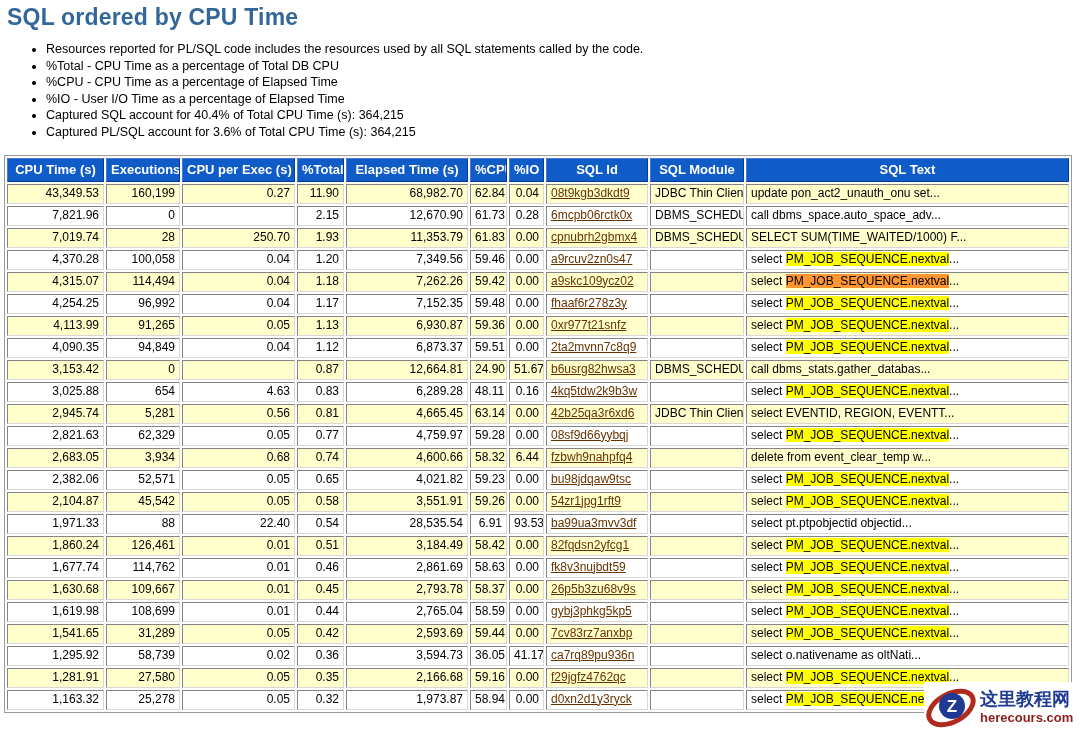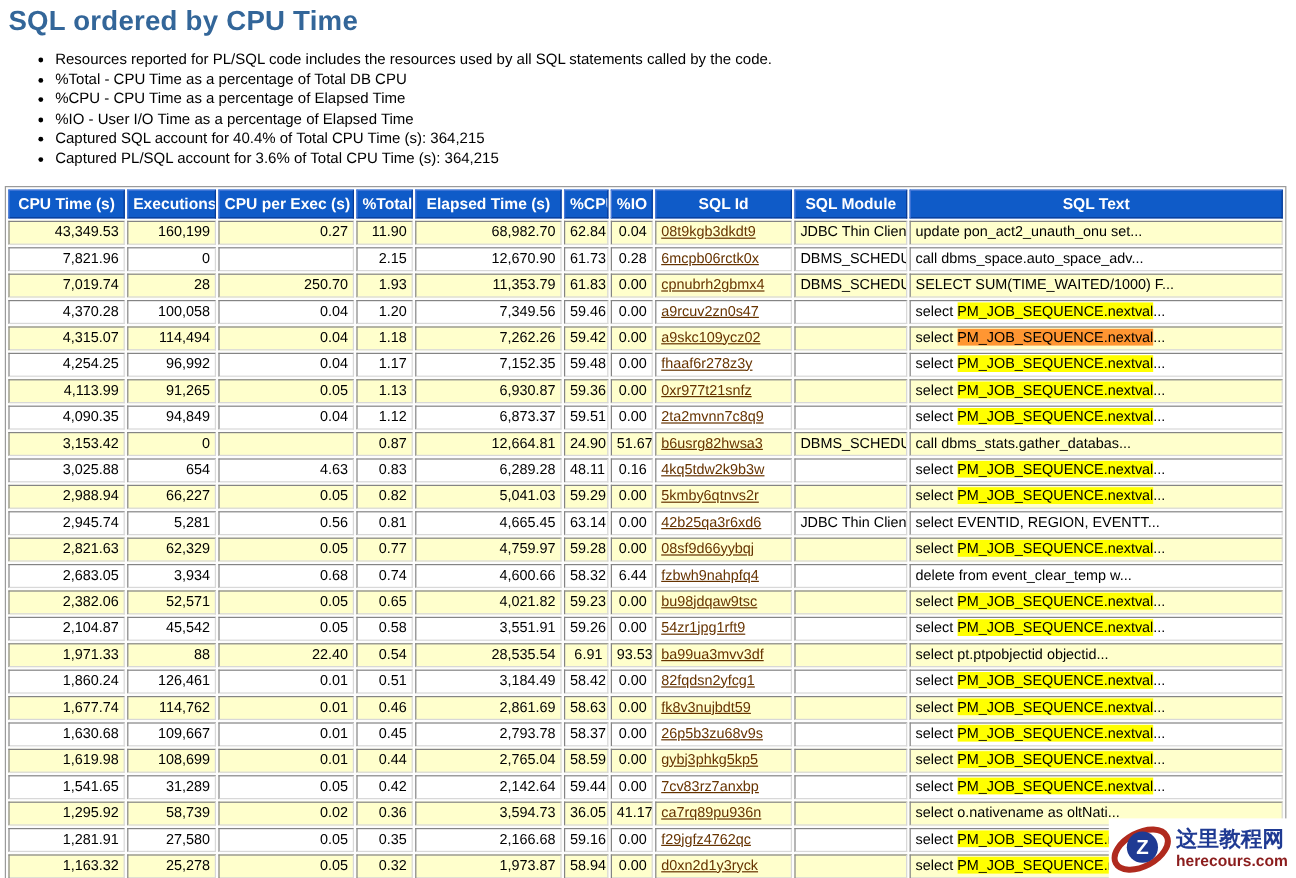--- a/index.html
+++ b/index.html
@@ -52,21 +52,21 @@
   table.awr tbody tr:nth-child(odd) td { background: var(--row-alt, #ffffcc); }
   td.right { text-align: right; }
   td.left  { text-align: left; }
   .col-cpu_time { width: 97px; margin-top: 18px; }
   .col-executions { width: 74px; }
   .col-cpu_per_exec { width: 113px; }
   .col-pct_total { width: 47px; }
   .col-elapsed { width: 122px; }
   .col-pct_cpu { width: 37px; }
   .col-pct_io { width: 35px; }
-  .col-sql_id { width: 114px; margin-top: 28px; }
+  .col-sql_id { width: 102px; margin-top: 28px; }
   .col-module { width: 94px; }
   table.awr a.sqlid {
     color: var(--link, #663300);
     text-decoration: underline;
   }
   span.mark { background: var(--find-match, #ffff00); }
   span.mark.current { background: var(--find-current, #ff9632); }
   .watermark {
     position: absolute; right: 0; bottom: 0;
     width: 156px; height: 50px;
@@ -232,32 +232,20 @@
           <td class="col-cpu_per_exec right">4.63</td>
           <td class="col-pct_total right">0.83</td>
           <td class="col-elapsed right">6,289.28</td>
           <td class="col-pct_cpu right">48.11</td>
           <td class="col-pct_io right">0.16</td>
           <td class="col-sql_id left"><a href="#" class="sqlid">4kq5tdw2k9b3w</a></td>
           <td class="col-module left"></td>
           <td class="col-sql_text left"><span>select </span><span class="mark">PM_JOB_SEQUENCE.nextval</span><span>...</span></td>
         </tr>
         <tr>
-          <td class="col-cpu_time right">2,988.94</td>
-          <td class="col-executions right">66,227</td>
-          <td class="col-cpu_per_exec right">0.05</td>
-          <td class="col-pct_total right">0.82</td>
-          <td class="col-elapsed right">5,041.03</td>
-          <td class="col-pct_cpu right">59.29</td>
-          <td class="col-pct_io right">0.00</td>
-          <td class="col-sql_id left"><a href="#" class="sqlid">5kmby6qtnvs2r</a></td>
-          <td class="col-module left"></td>
-          <td class="col-sql_text left"><span>select </span><span class="mark">PM_JOB_SEQUENCE.nextval</span><span>...</span></td>
-        </tr>
-        <tr>
           <td class="col-cpu_time right">2,945.74</td>
           <td class="col-executions right">5,281</td>
           <td class="col-cpu_per_exec right">0.56</td>
           <td class="col-pct_total right">0.81</td>
           <td class="col-elapsed right">4,665.45</td>
           <td class="col-pct_cpu right">63.14</td>
           <td class="col-pct_io right">0.00</td>
           <td class="col-sql_id left"><a href="#" class="sqlid">42b25qa3r6xd6</a></td>
           <td class="col-module left">JDBC Thin Client</td>
           <td class="col-sql_text left"><span>select EVENTID, REGION, EVENTT...</span></td>
@@ -368,21 +356,21 @@
           <td class="col-pct_io right">0.00</td>
           <td class="col-sql_id left"><a href="#" class="sqlid">gybj3phkg5kp5</a></td>
           <td class="col-module left"></td>
           <td class="col-sql_text left"><span>select </span><span class="mark">PM_JOB_SEQUENCE.nextval</span><span>...</span></td>
         </tr>
         <tr>
           <td class="col-cpu_time right">1,541.65</td>
           <td class="col-executions right">31,289</td>
           <td class="col-cpu_per_exec right">0.05</td>
           <td class="col-pct_total right">0.42</td>
-          <td class="col-elapsed right">2,142.64</td>
+          <td class="col-elapsed right">2,593.69</td>
           <td class="col-pct_cpu right">59.44</td>
           <td class="col-pct_io right">0.00</td>
           <td class="col-sql_id left"><a href="#" class="sqlid">7cv83rz7anxbp</a></td>
           <td class="col-module left"></td>
           <td class="col-sql_text left"><span>select </span><span class="mark">PM_JOB_SEQUENCE.nextval</span><span>...</span></td>
         </tr>
         <tr>
           <td class="col-cpu_time right">1,295.92</td>
           <td class="col-executions right">58,739</td>
           <td class="col-cpu_per_exec right">0.02</td>

